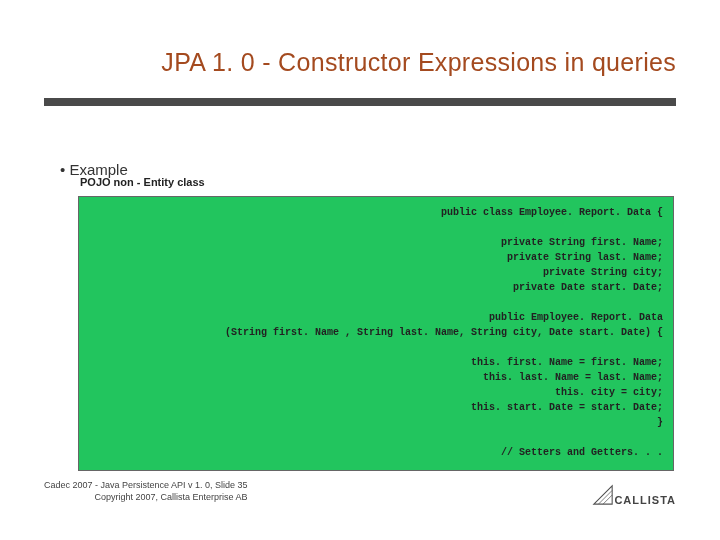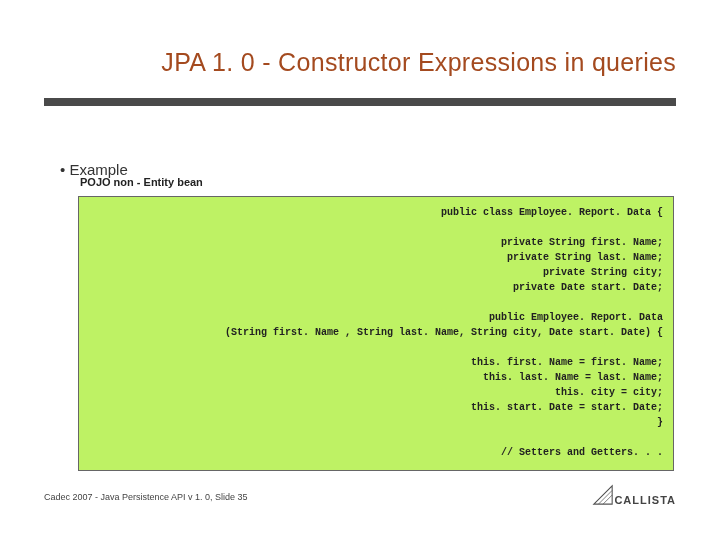--- a/index.html
+++ b/index.html
@@ -53,21 +53,21 @@
     font-weight: bold;
     color: #222;
     font-family: Arial, sans-serif;
   }
   .codebox {
     position: absolute;
     top: 196px;
     left: 78px;
     width: 596px;
     box-sizing: border-box;
-    background: #bef264;
+    background: #22c55e;
     border: 1px solid #666;
     padding: 8px 10px 10px 10px;
     font-family: "Courier New", monospace;
     font-size: 10px;
     font-weight: bold;
     line-height: 1.5;
     color: #222;
     white-space: pre;
   }
   .footer {
@@ -103,21 +103,21 @@
 <body>
 
 <div class="slide">
 
   <div class="title">JPA 1. 0 - Constructor Expressions in queries</div>
 
   <div class="rule"></div>
 
   <div class="bullet">•  Example</div>
 
-  <div class="subhead">POJO non - Entity bean</div>
+  <div class="subhead">POJO non - Entity class</div>
 
   <div class="codebox">public class Employee. Report. Data {
 
   private String first. Name;
   private String last. Name;
   private String city;
   private Date start. Date;
 
   public Employee. Report. Data
     (String first. Name , String last. Name, String city, Date start. Date) {
@@ -125,20 +125,21 @@
     this. first. Name = first. Name;
     this. last. Name = last. Name;
     this. city = city;
     this. start. Date = start. Date;
   }
 
   // Setters and Getters. . .</div>
 
   <div class="footer">
     <div>Cadec 2007 - Java Persistence API v 1. 0, Slide 35</div>
+    <div>Copyright 2007, Callista Enterprise AB</div>
   </div>
 
   <div class="logo">
     <svg class="logo-tri" viewBox="0 0 24 24">
       <polygon points="2,22 22,22 22,2" fill="none" stroke="#555" stroke-width="1.2"></polygon>
       <line x1="2" y1="22" x2="22" y2="2" stroke="#555" stroke-width="1"></line>
       <line x1="12" y1="22" x2="22" y2="12" stroke="#555" stroke-width="0.8"></line>
       <line x1="7" y1="22" x2="22" y2="7" stroke="#555" stroke-width="0.8"></line>
     </svg>
     <span class="logo-text">CALLISTA</span>

